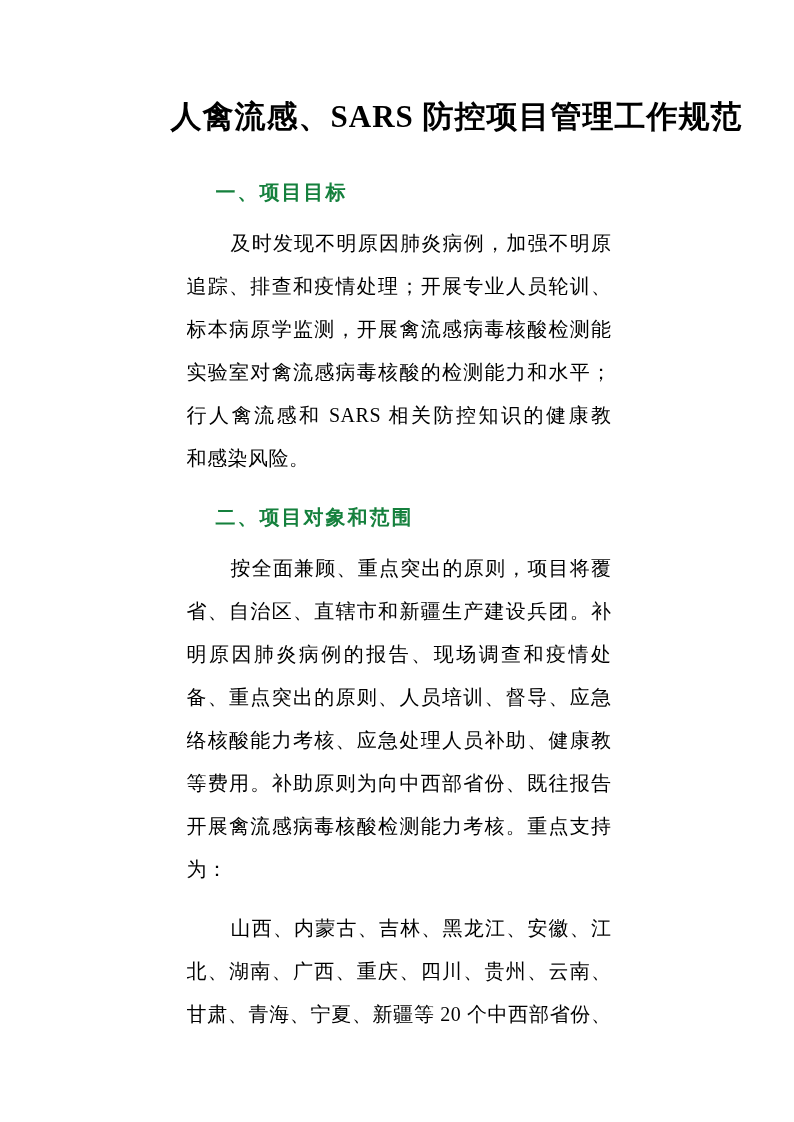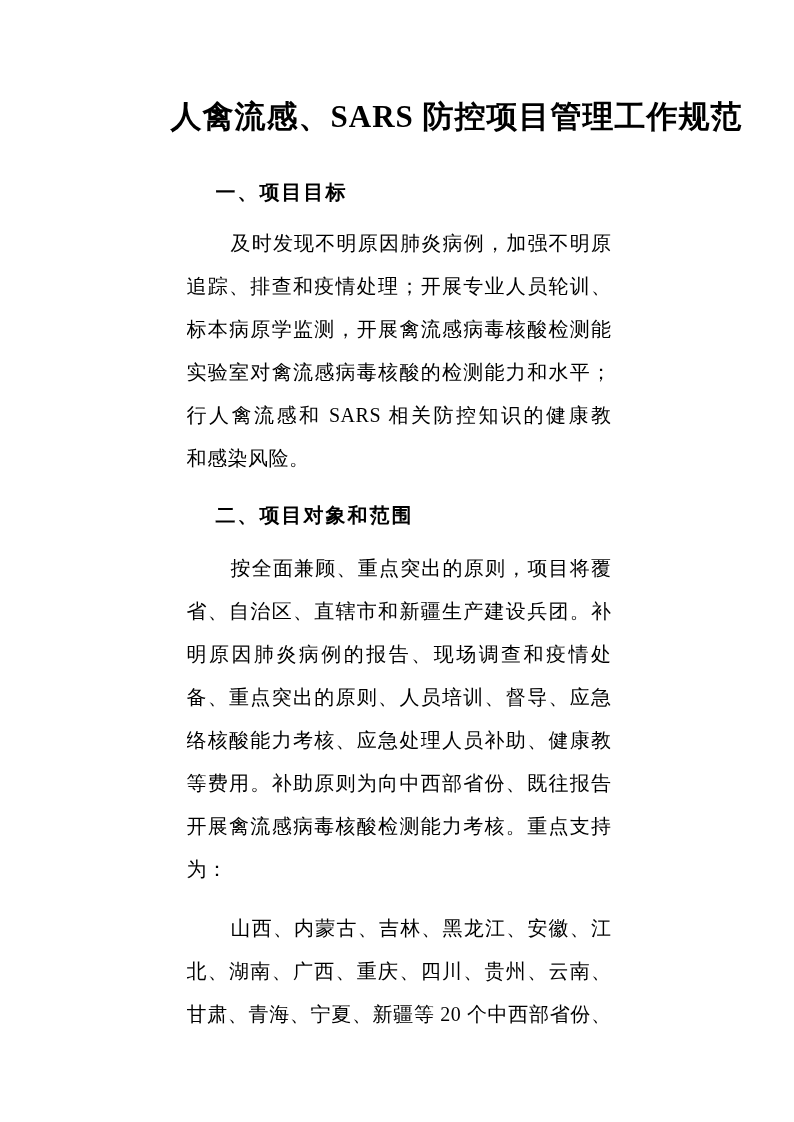--- a/index.html
+++ b/index.html
@@ -29,25 +29,25 @@
     color: #000000;
     white-space: nowrap;
   }
   .sec-heading {
     font-family: "Liberation Sans", "DejaVu Sans", sans-serif;
     font-size: 20px;
     font-weight: bold;
     line-height: 28px;
     padding-left: 45px;
     letter-spacing: 2px;
-    color: #000000;
+    color: #15803d;
     margin: 0;
   }
   .gap-after-title { margin-top: 40px; }
-  .gap-mid { margin-top: 23px; font-family: Liberation Mono, monospace; }
+  .gap-mid { margin-top: 23px; }
   .para { margin: 16px; }
   .line {
     font-family: "Liberation Serif", "DejaVu Serif", serif;
     font-size: 20px;
     line-height: 43px;
     height: 43px;
     text-align: justify;
     text-align-last: justify;
     -moz-text-align-last: justify;
     text-justify: inter-character;

